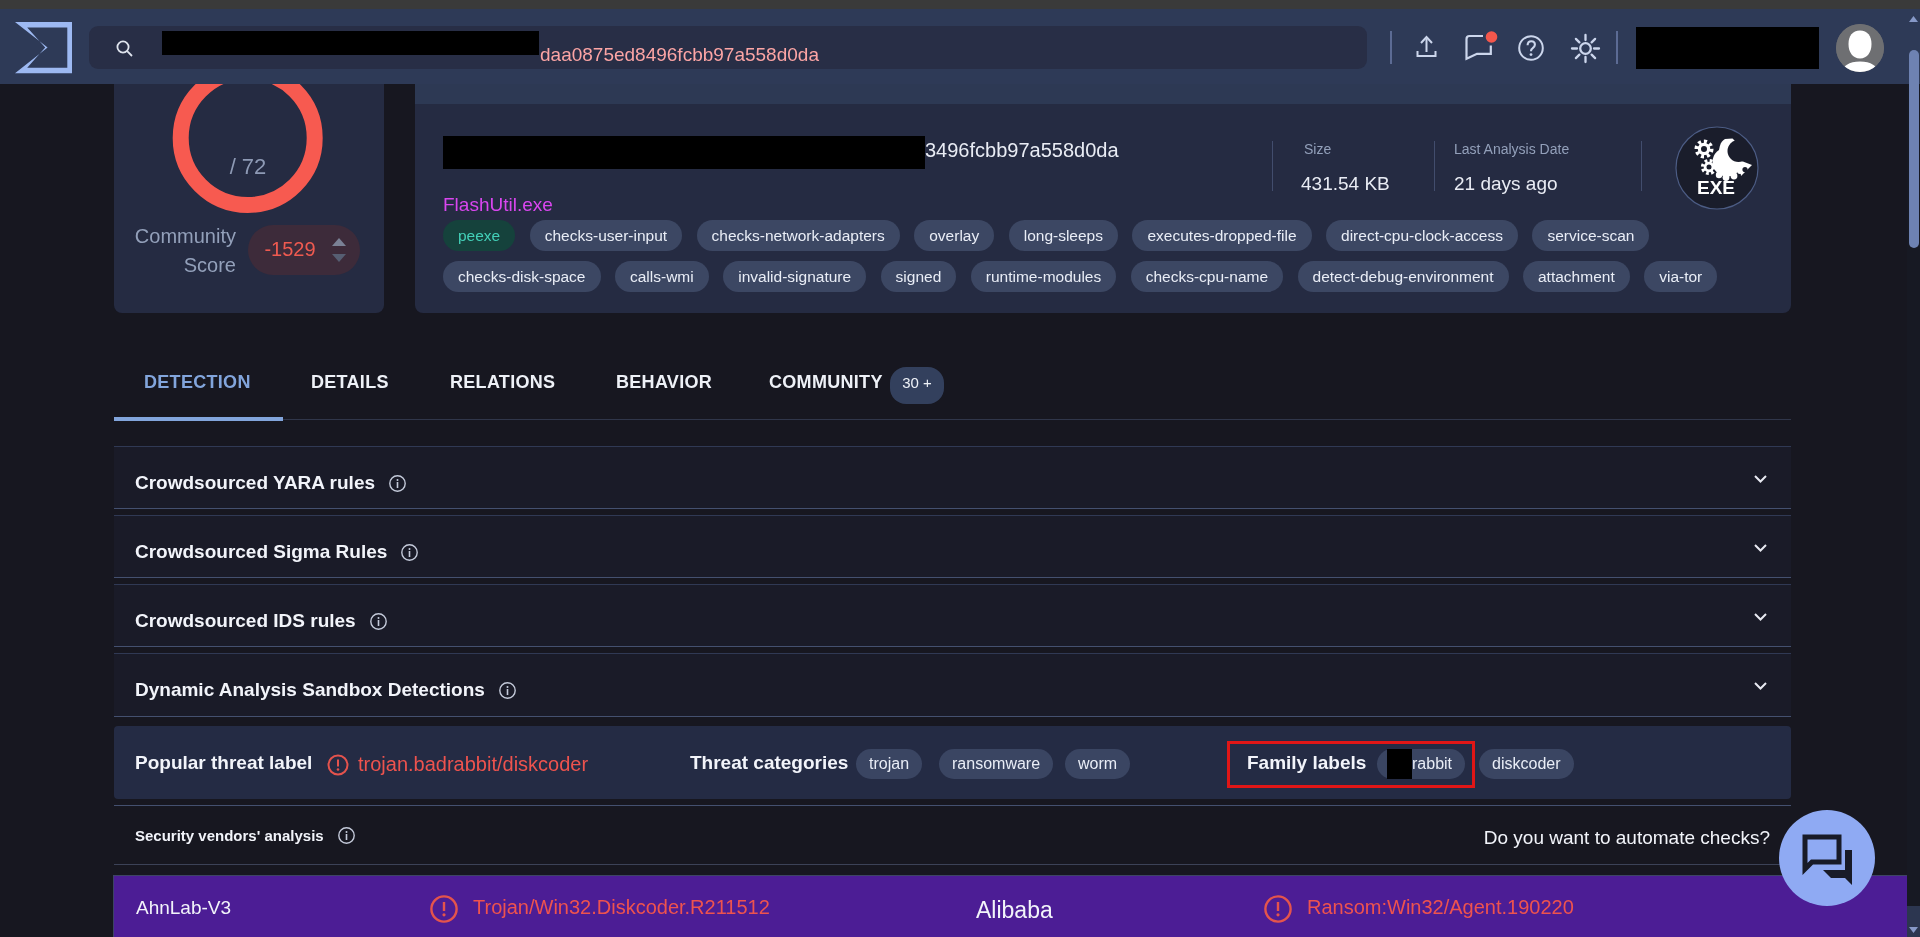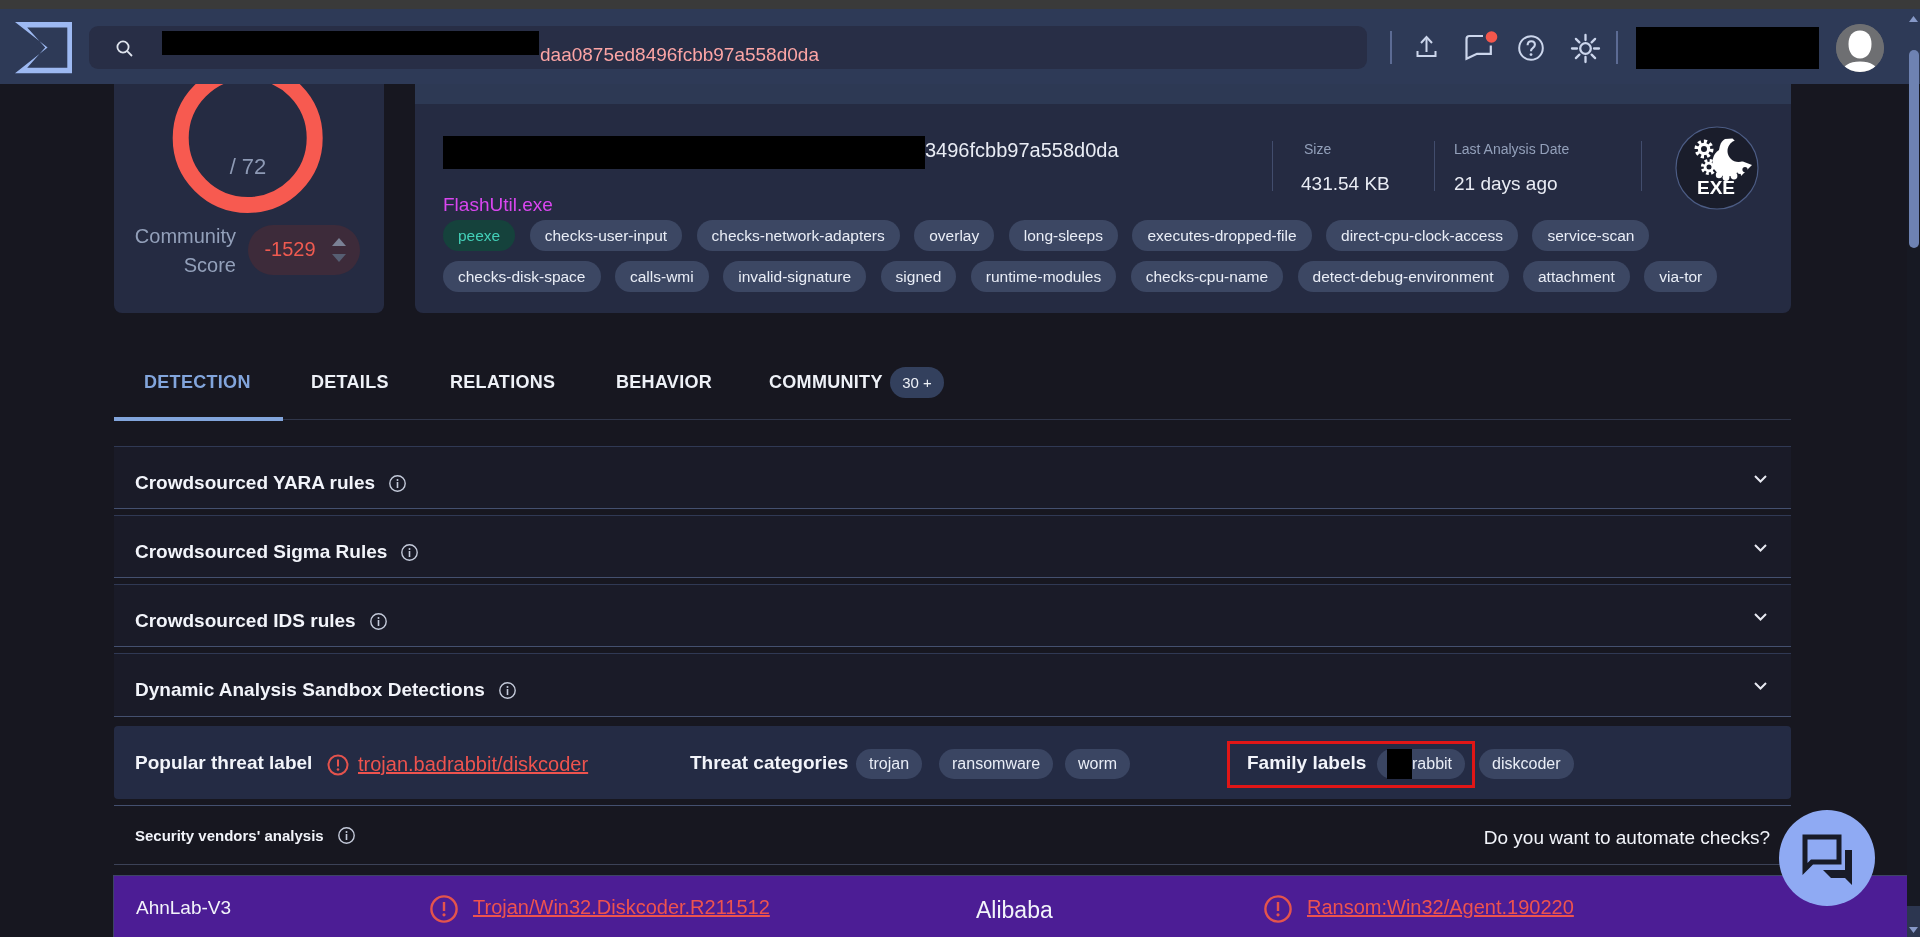--- a/index.html
+++ b/index.html
@@ -24,29 +24,29 @@
 .fcvalue { position:absolute; font-size:19px; color:#e9ecf4; }
 .fcdiv { position:absolute; top:85px; height:50px; width:1px; background:#424d6d; }
 .tagrow { position:absolute; left:28px; display:flex; gap:14.5px; }
 .tag { height:31px; line-height:31px; padding:0 15px; border-radius:16px; background:#3c4763; color:#e9edf6; font-size:15.5px; white-space:nowrap; }
 .tag.peexe { background:#15423c; color:#43d0b8; }
 
 .tab { position:absolute; top:372px; font-size:18px; font-weight:bold; color:#eef1f7; letter-spacing:0.3px; }
 #tab-active { color:#82a5dc; }
 #tabline { left:283px; top:419px; width:1508px; height:1px; background:#30364a; }
 #tabunder { left:114px; top:417px; width:169px; height:4px; background:#82a5dc; }
-#commpill { left:890px; top:367px; width:54px; height:31px; border-radius:16px; background:#33405d; color:#eef1f7; font-size:15px; text-align:center; line-height:31px; }
+#commpill { left:890px; top:367px; width:54px; height:37px; border-radius:16px; background:#33405d; color:#eef1f7; font-size:15px; text-align:center; line-height:31px; }
 
 .sect { position:absolute; left:114px; width:1677px; background:#1a1b28; border-top:1px solid #303954; border-bottom:1px solid #44506f; }
 .sect h3, .secthead { position:absolute; left:21px; font-size:19px; font-weight:bold; color:#f2f4fa; }
 .info { display:inline-block; vertical-align:-3px; margin-left:14px; }
 .chev { position:absolute; right:24px; }
 #threatband { position:absolute; left:114px; top:726px; width:1677px; height:73px; background:#242b44; border-radius:4px; }
 .bold-w { font-weight:bold; color:#f2f4fa; }
-.redtxt { color:#ee534e;text-decoration:underline; }
+.redtxt { color:#ee534e; }
 .chip { display:inline-block; height:30px; line-height:30px; padding:0 13px; border-radius:15px; background:#3a4562; color:#e9edf6; font-size:16px; }
 
 #vendorhr { left:114px; top:864px; width:1677px; height:1px; background:#3c4257; }
 #vtable { left:113px; top:875px; width:1861px; height:62px; border:1px solid #3d4464; border-bottom:none; background:#4c1d95; }
 
 #chat { left:1779px; top:810px; width:96px; height:96px; border-radius:50%; background:#8faaf3; z-index:30; }
 
 #sbtrack { left:1907px; top:9px; width:13px; height:928px; background:#171923; z-index:40; }
 #sbnavtop { position:absolute; left:0; top:0; width:13px; height:75px; background:#2e3a57; }
 #sbthumb { position:absolute; left:1.5px; top:41px; width:10px; height:198px; border-radius:5px; background:#6e82b2; }

